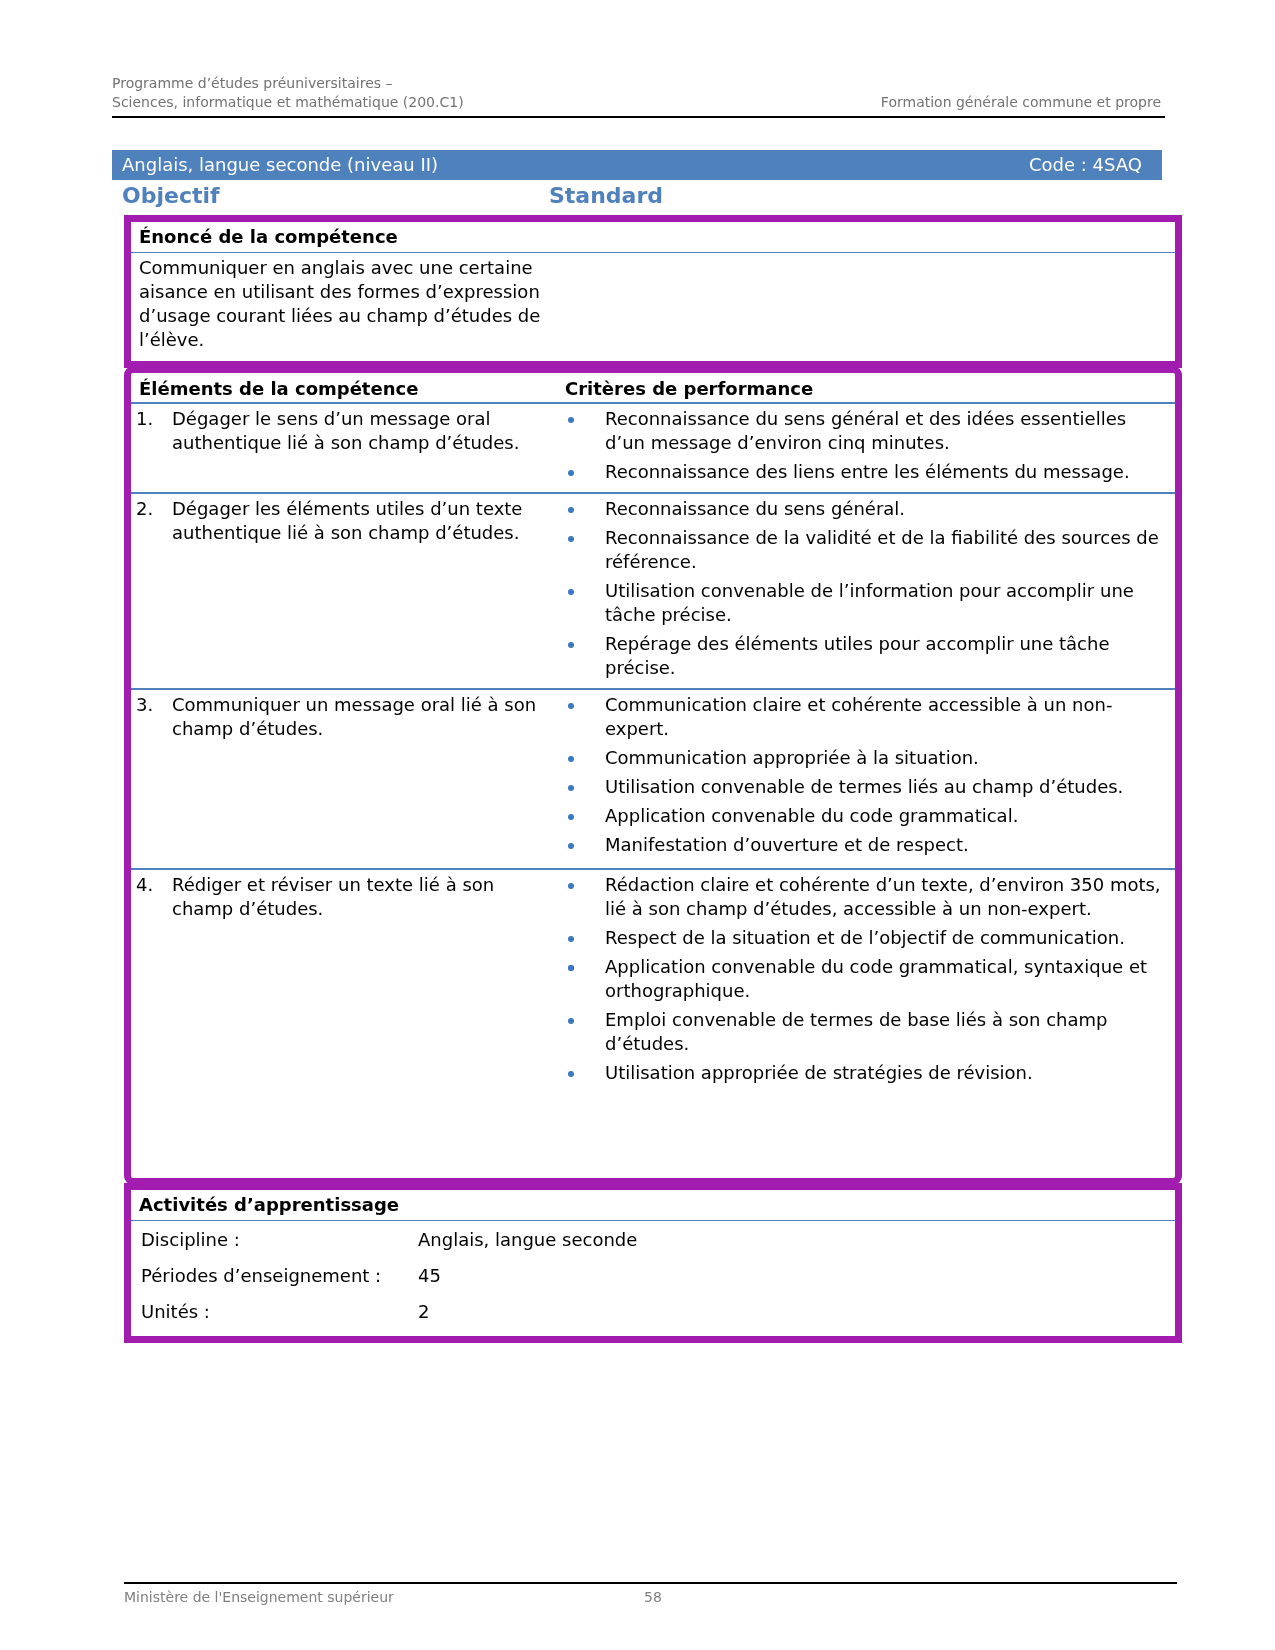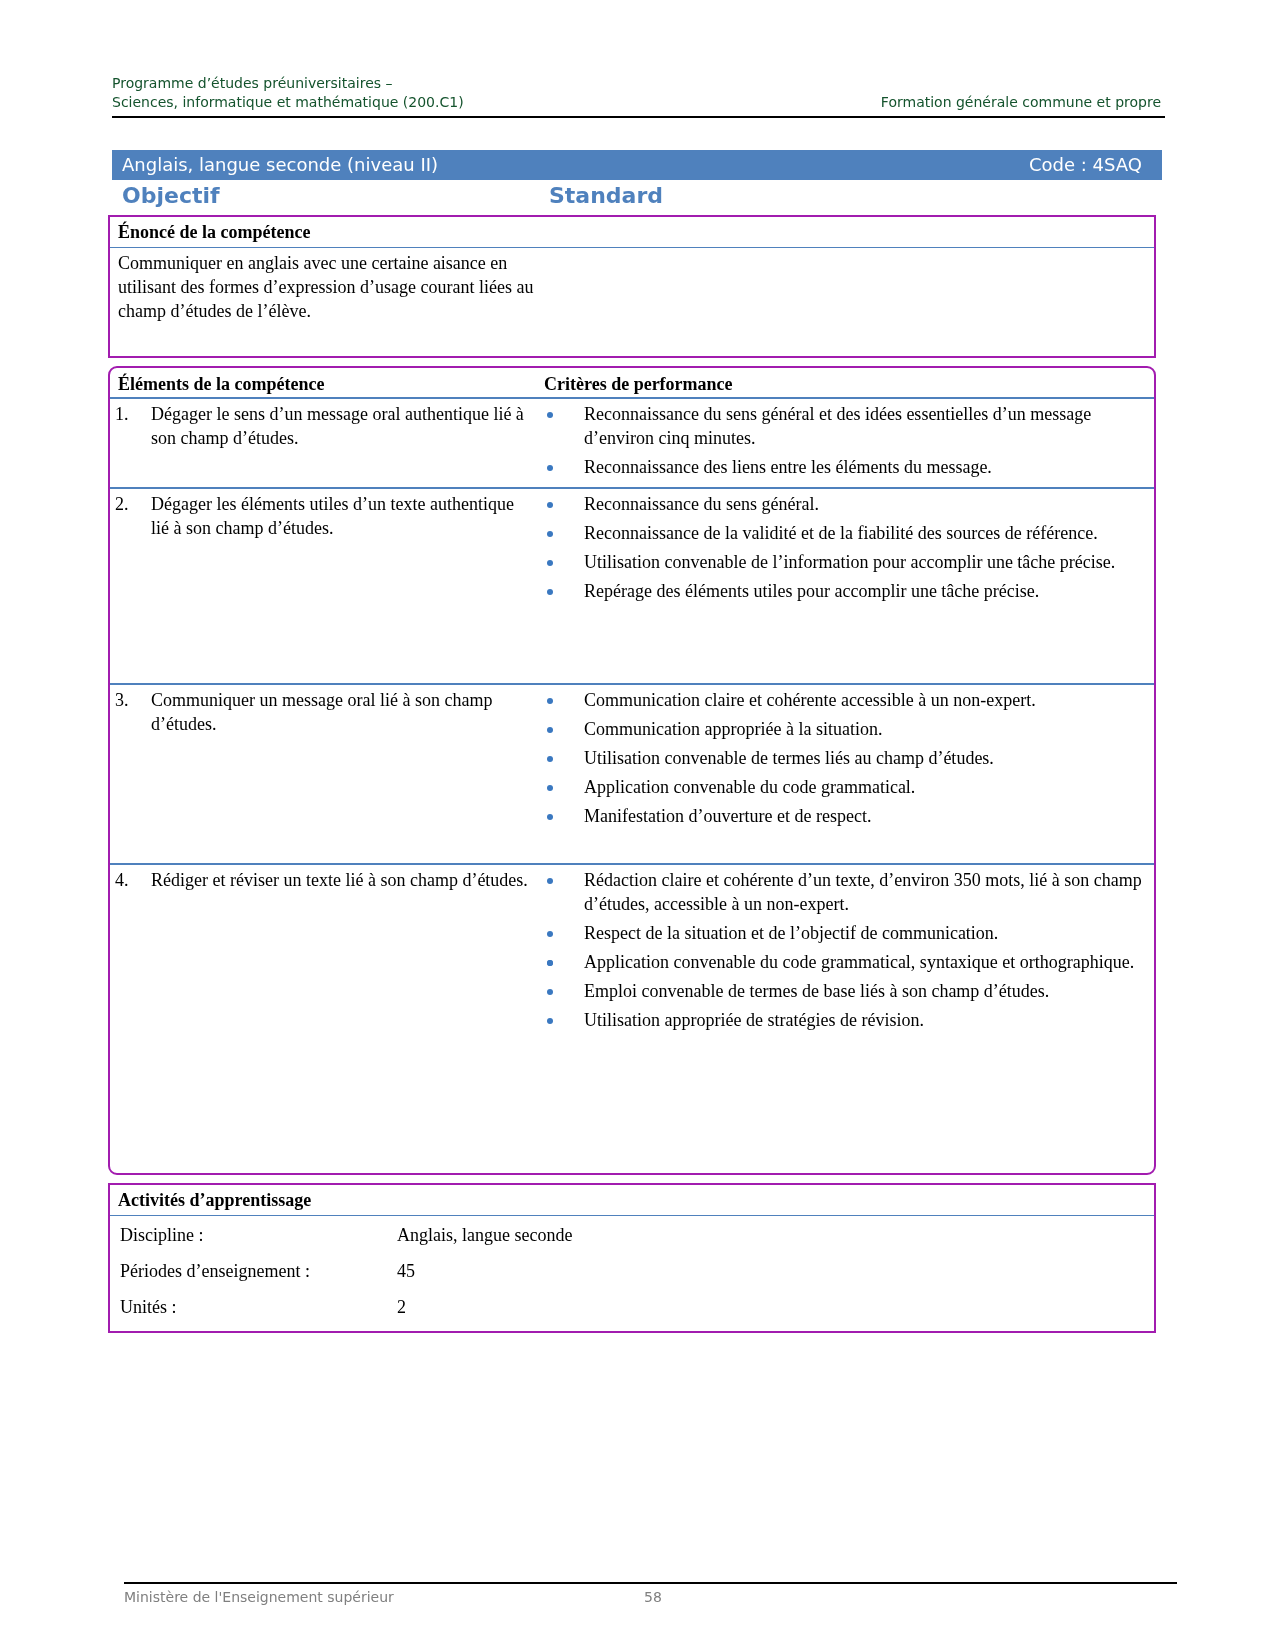--- a/index.html
+++ b/index.html
@@ -1,35 +1,35 @@
 <!DOCTYPE html>
 <html><head>
 <meta charset="utf-8">
 <style>
   html, body { margin: 0; padding: 0; background: #ffffff; }
   body { width: 1275px; height: 1650px; position: relative; overflow: hidden;
          font-family: "DejaVu Sans", sans-serif; color: #000; }
 
   .page-header { position: absolute; left: 112px; top: 74px; width: 1053px; height: 42px;
                  border-bottom: 2px solid #000; font-family: "DejaVu Sans", sans-serif;
-                 font-size: 14px; color: #14532d; }
+                 font-size: 14px; color: #737373; }
   .page-header .left { position: absolute; left: 0; top: 0; line-height: 19px; }
   .page-header .right { position: absolute; right: 4px; top: 19px; line-height: 19px; }
 
   .title-bar { position: absolute; left: 112px; top: 150px; width: 1050px; height: 30px;
                background: #4f81bd; color: #fff; font-size: 18px; line-height: 29px; }
   .title-bar .course { position: absolute; left: 10px; top: 0; }
   .title-bar .code { position: absolute; right: 20px; top: 0; }
 
   .obj-row { position: absolute; left: 112px; top: 181px; width: 1050px; height: 30px;
              color: #4f81bd; font-weight: bold; font-size: 22px; line-height: 30px; }
   .obj-row .objectif { position: absolute; left: 10px; }
   .obj-row .standard { position: absolute; left: 437px; }
 
-  .box { position: absolute; left: 108px; width: 1044px; border: 2px solid #a21caf; font-family: Liberation Serif, serif; }
+  .box { position: absolute; left: 124px; width: 1044px; border: 7px solid #a21caf; }
   .box .hdr { font-weight: bold; font-size: 18px; line-height: 26px; padding: 2px 8px 2px 8px;
               border-bottom: 1px solid #4f81bd; }
 
   .enonce { top: 215px; height: 139px; }
   .enonce .body { font-size: 18px; line-height: 24px; padding: 3px 8px; width: 420px; }
 
   .table { top: 366px; height: 805px; border-radius: 9px; }
   .table .hrow { position: relative; height: 29px; border-bottom: 2px solid #4f81bd; }
   .table .hrow span { position: absolute; top: 3px; font-weight: bold; font-size: 18px; line-height: 26px; }
   .table .hrow .h1 { left: 8px; }

